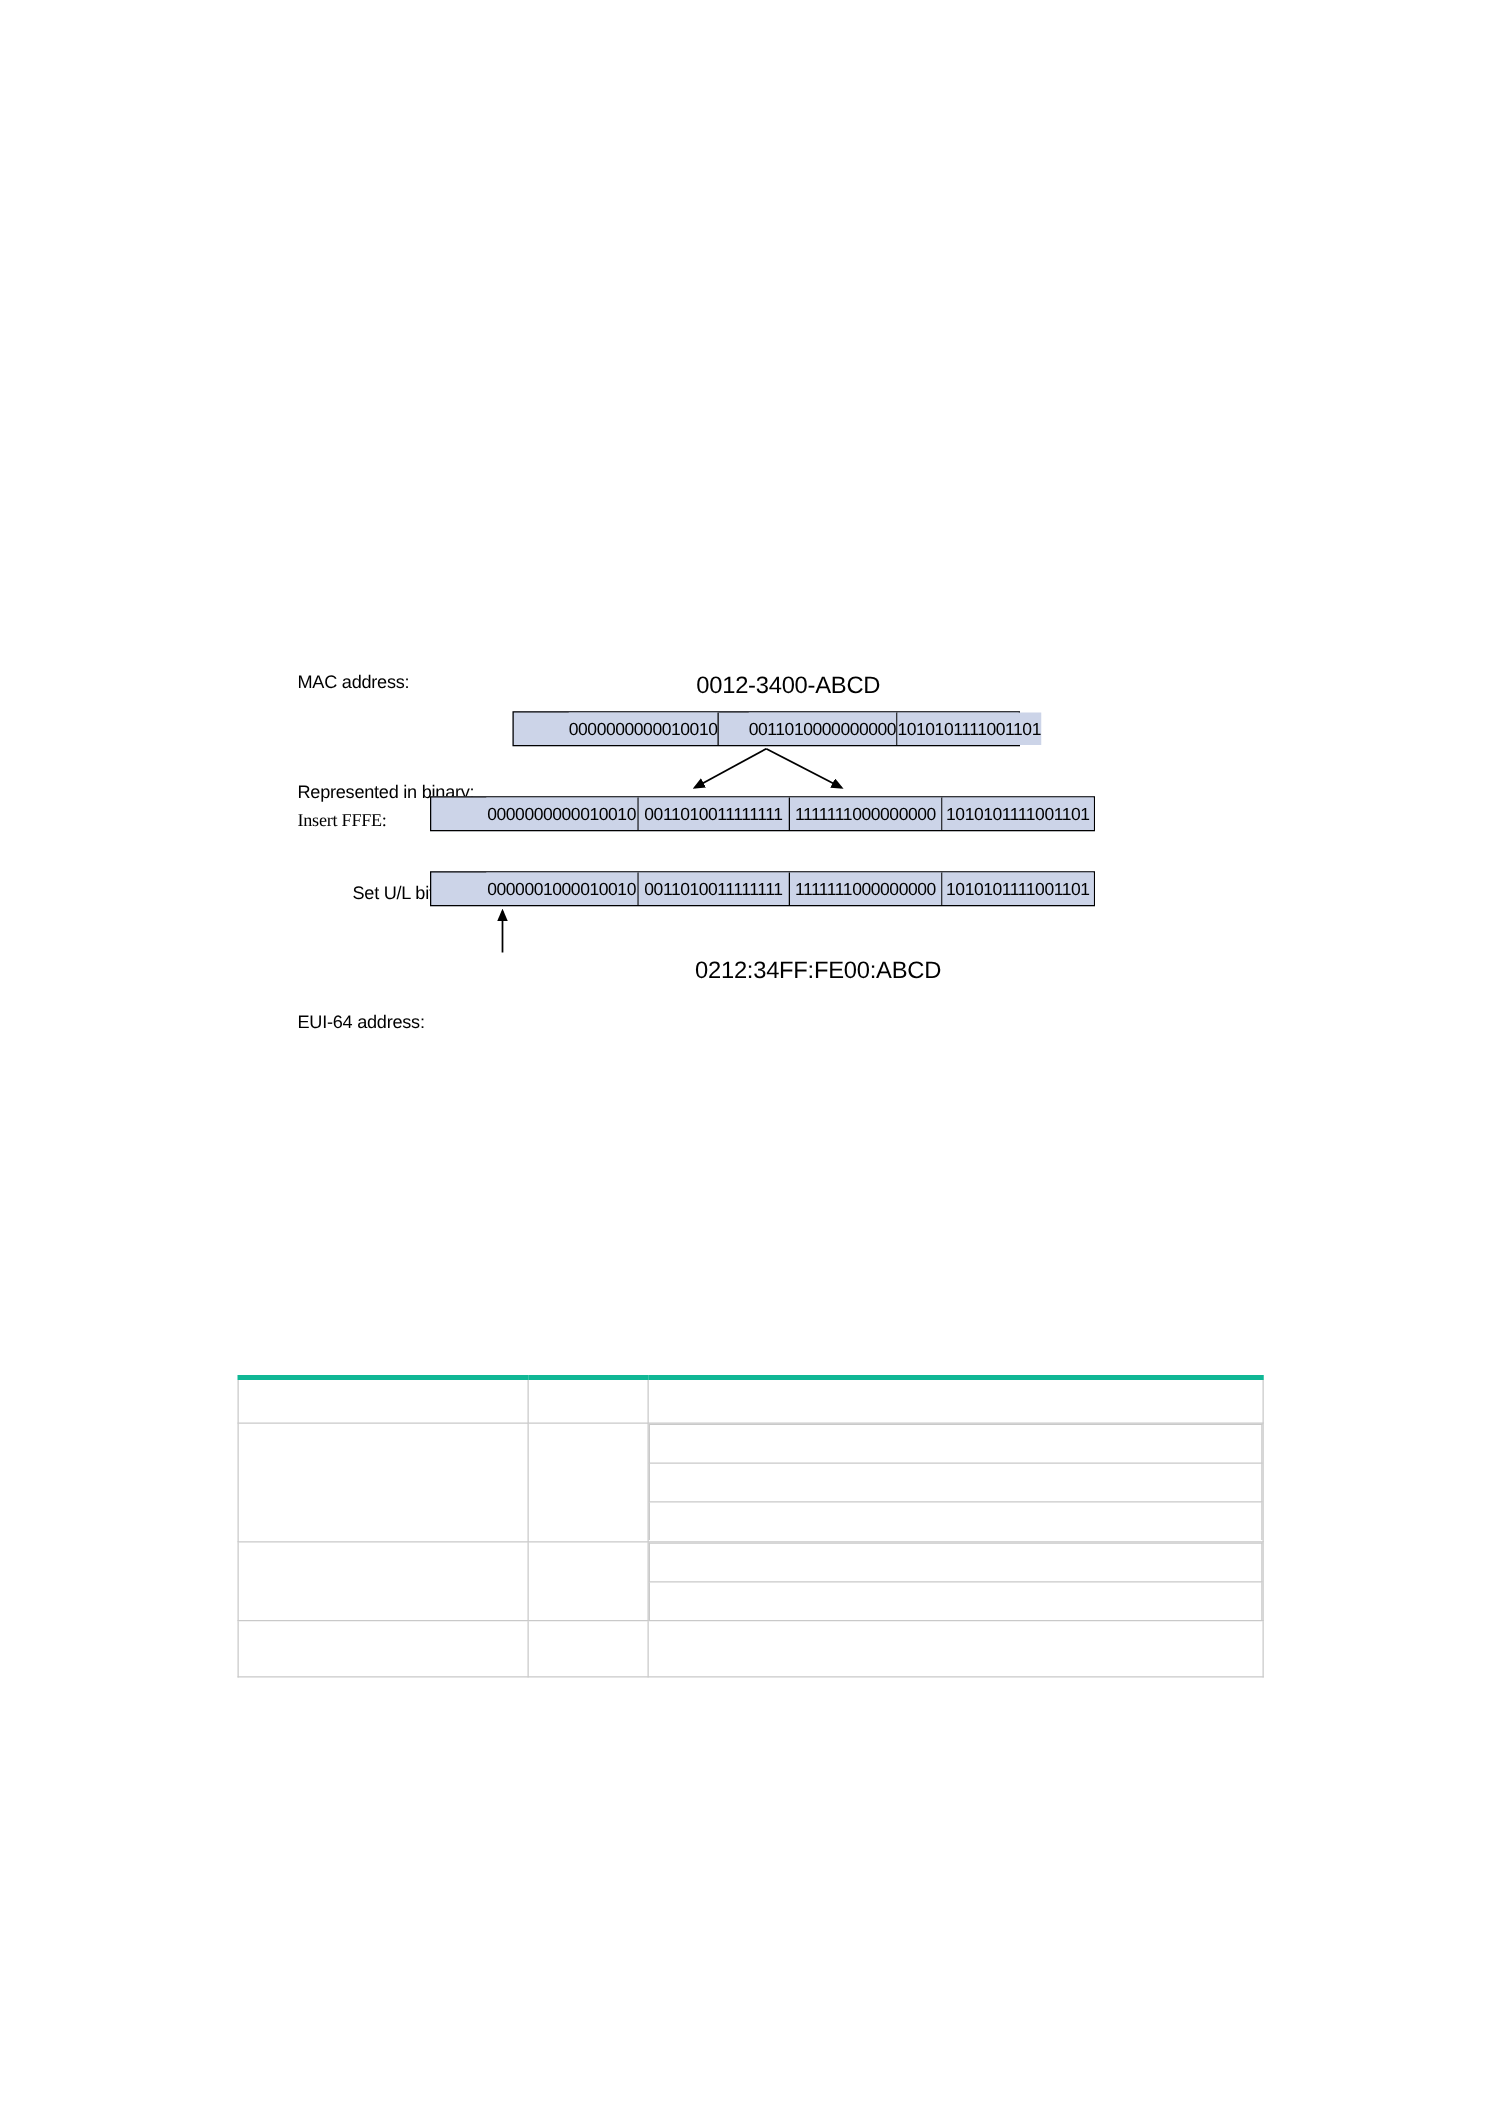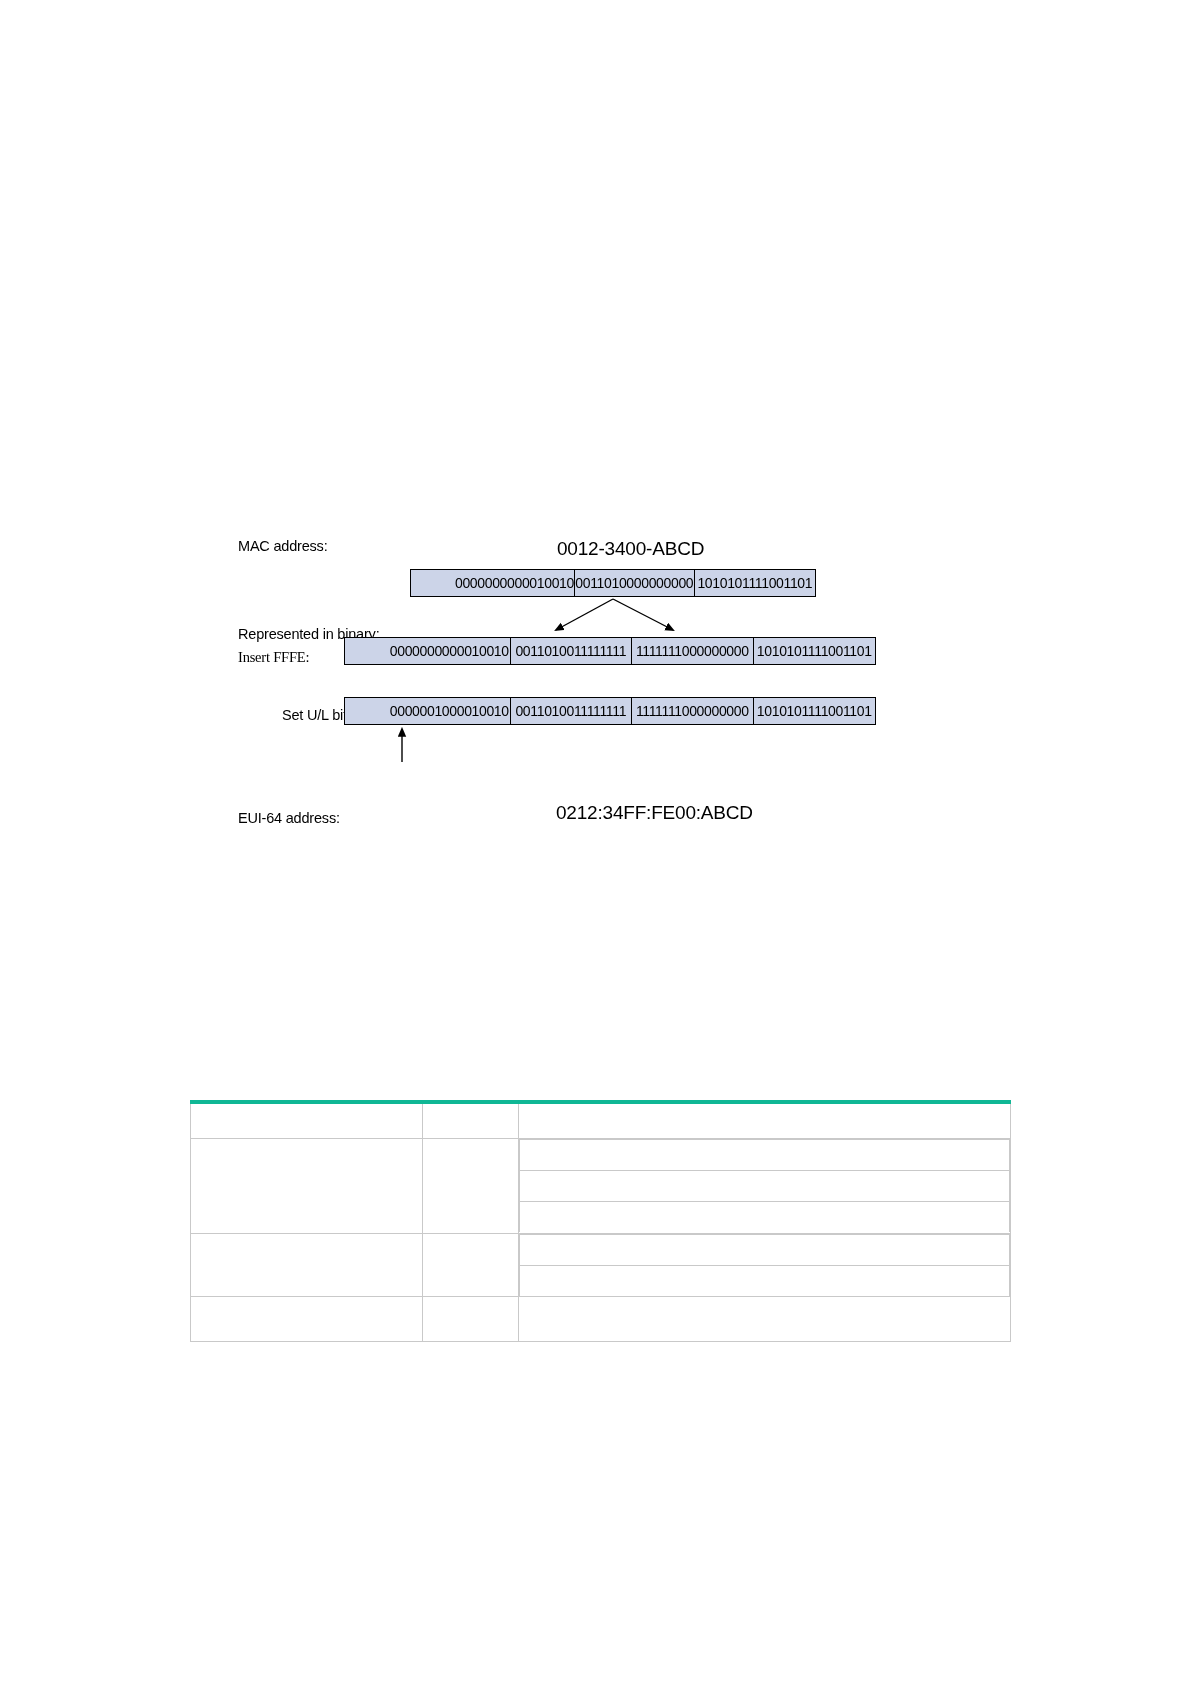--- a/index.html
+++ b/index.html
@@ -116,42 +116,42 @@
 <body>
 
 <div id="eui-diagram">
 
   <div class="diag-label" style="left:238px; top:539px;">MAC address:</div>
   <div class="diag-value" style="left:557px; top:539px;">0012-3400-ABCD</div>
 
   <div class="diag-label" style="left:238px; top:583px;margin-top:44px;">Represented in binary:</div>
   <div class="bitrow" id="row-binary" style="left:410px; top:569px; width:406px;">
     <div class="bitcell" style="width:135px;">0000000000010010</div>
-    <div class="bitcell" style="width:135px;">0011010000000000</div>
+    <div class="bitcell" style="width:135px;margin-left:24px;">0011010000000000</div>
     <div class="bitcell" style="width:136px;">1010101111001101</div>
   </div>
 
   <div class="diag-label" style="left:238px; top:650px;font-family:Liberation Serif, serif;">Insert FFFE:</div>
   <div class="bitrow" id="row-fffe" style="left:344px; top:637px; width:532px;">
     <div class="bitcell" style="width:133px;">0000000000010010</div>
     <div class="bitcell" style="width:133px;">0011010011111111</div>
     <div class="bitcell" style="width:133px;">1111111000000000</div>
     <div class="bitcell" style="width:133px;">1010101111001101</div>
   </div>
 
   <div class="diag-label" style="left:238px; top:708px;margin-left:44px;">Set U/L bit:</div>
   <div class="bitrow" id="row-ul" style="left:344px; top:697px; width:532px;justify-content:space-between;">
     <div class="bitcell" style="width:133px;">0000001000010010</div>
     <div class="bitcell" style="width:133px;">0011010011111111</div>
     <div class="bitcell" style="width:133px;">1111111000000000</div>
     <div class="bitcell" style="width:133px;">1010101111001101</div>
   </div>
 
   <div class="diag-label" style="left:238px; top:811px;">EUI-64 address:</div>
-  <div class="diag-value" style="left:556px; top:767px;margin-top:36px;">0212:34FF:FE00:ABCD</div>
+  <div class="diag-value" style="left:556px; top:767px;">0212:34FF:FE00:ABCD</div>
 
   <svg id="arrows-svg" viewBox="0 0 1190 1684" xmlns="http://www.w3.org/2000/svg">
     <defs>
       <marker id="arrowhead" markerWidth="7" markerHeight="7" refX="5.5" refY="3" orient="auto" markerUnits="strokeWidth">
         <path d="M0,0 L7,3 L0,6 Z" fill="#000000"></path>
       </marker>
       <marker id="arrowhead-up" markerWidth="7" markerHeight="7" refX="5.5" refY="3" orient="auto" markerUnits="strokeWidth">
         <path d="M0,0 L7,3 L0,6 Z" fill="#000000"></path>
       </marker>
     </defs>

